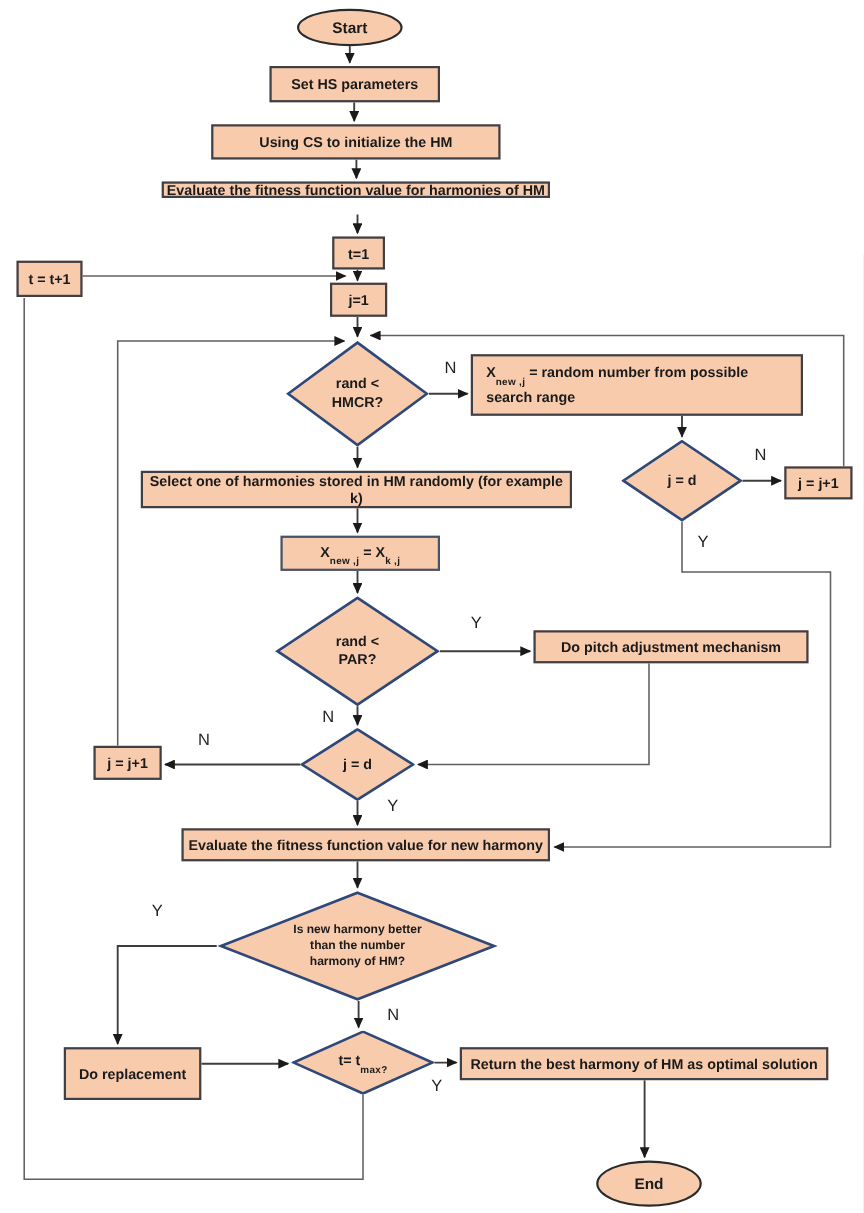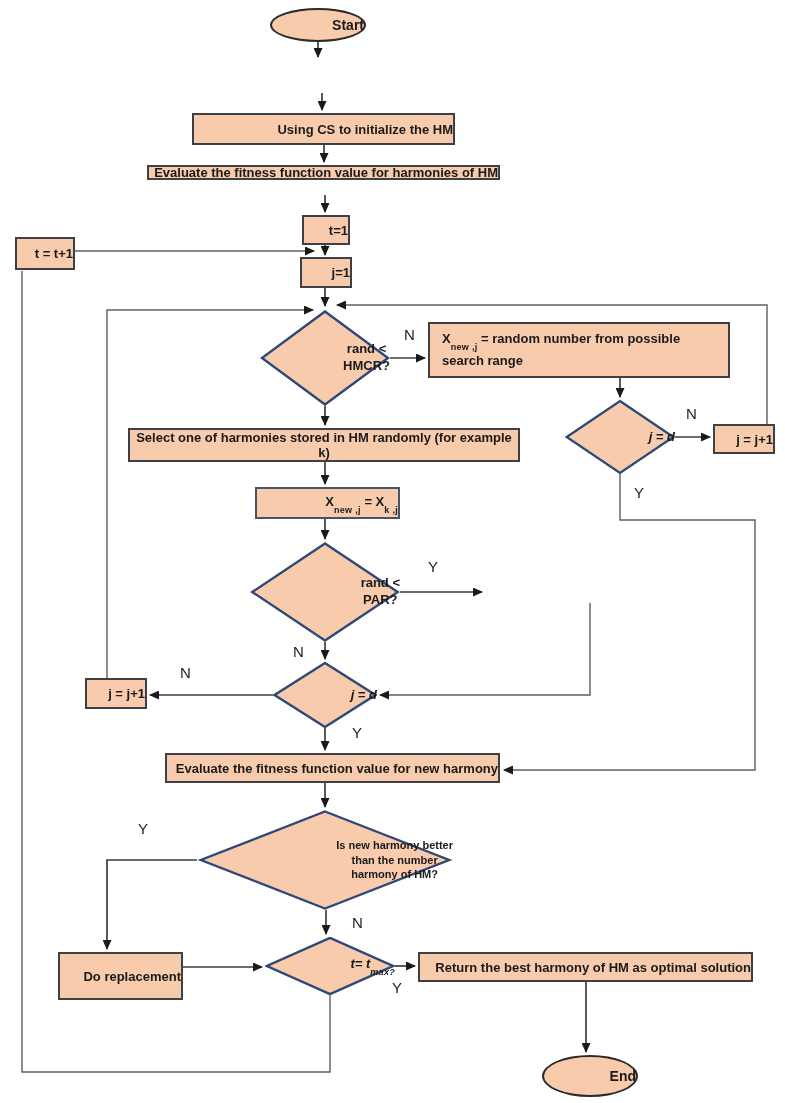--- a/index.html
+++ b/index.html
@@ -3,33 +3,33 @@
 <meta charset="utf-8">
 <style>
   :root{
     --shape-fill:#F8CBAD; --rect-border:#3F3F46; --diamond-border:#2E4878;
     --oval-border:#2b2b2b; --line:#3d3d3d; --line-light:#5f5f5f;
     --text:#1a1a1a; --background:#ffffff;
   }
   *{box-sizing:border-box;margin:0;padding:0}
   html,body{background:#e8e8e8;font-family:"Liberation Sans",sans-serif}
   #canvas{position:relative;width:785px;height:1103px;background:var(--background);overflow:hidden}
-  .node{position:absolute;display:flex;align-items:center;justify-content:flex-end;
+  .node{position:absolute;display:flex;align-items:center;justify-content:center;
         color:var(--text);font-weight:bold;text-align:center}
   .rect{background:var(--shape-fill);border:2px solid var(--rect-border);font-size:13px}
   .rect.blue-border{border-color:#44546A}
   .rect.small{font-size:13px}
   .oval{background:var(--shape-fill);border:2.5px solid var(--oval-border);border-radius:50%;font-size:14px}
   .diamond{background:transparent;border:none}
   .diamond .dshape{position:absolute;left:0;top:0;width:100%;height:100%}
   .diamond .dshape polygon{fill:var(--shape-fill);stroke:var(--diamond-border);
         stroke-width:2.4;vector-effect:non-scaling-stroke}
   .diamond .dtext{position:relative;z-index:2;font-size:13px;line-height:1.3}
   .diamond .dtext.tiny{font-size:11px;line-height:1.35}
-  .italic{font-style:italic}
+  .italic{}
   sub.s{font-size:9px;font-weight:bold;position:relative;bottom:-3px;letter-spacing:.3px}
   .leftalign{justify-content:center;text-align:left;padding:6px 12px;line-height:1.5}
   #edges{position:absolute;left:0;top:0;width:785px;height:1103px;pointer-events:none}
   .edge{fill:none;stroke:var(--line);stroke-width:1.7}
   .edge.light{stroke:var(--line-light);stroke-width:1.4}
   .edge-label{position:absolute;font-size:15px;font-weight:400;color:#222}
   #ah path{fill:#1a1a1a}
 </style>
 </head>
 <body>
@@ -69,20 +69,23 @@
     <path class="edge" d="M183,967 H262" marker-end="url(#ah)"></path>
     <path class="edge" d="M395,966 H415" marker-end="url(#ah)"></path>
     <path class="edge light" d="M330,995 V1072 H22 V271"></path>
     <path class="edge" d="M586,982 V1052" marker-end="url(#ah)"></path>
   </svg>
 
   <div class="node oval" style="left:270px;top:8px;width:96px;height:34px">
     <span>Start</span>
   </div>
 
+  <div class="node rect" style="left:245px;top:60px;width:155px;height:33px">
+    <span>Set HS parameters</span>
+  </div>
 
   <div class="node rect" style="left:192px;top:113px;width:263px;height:32px">
     <span>Using CS to initialize the HM</span>
   </div>
 
   <div class="node rect" style="left:147px;top:165px;width:353px;height:15px">
     <span>Evaluate the fitness function value for harmonies of HM</span>
   </div>
 
   <div class="node rect small" style="left:302px;top:215px;width:48px;height:30px">
@@ -139,20 +142,23 @@
   <div class="node diamond" style="left:250px;top:542px;width:150px;height:100px">
     <svg class="dshape" viewBox="0 0 100 100" preserveAspectRatio="none">
       <polygon points="50,1.5 98.5,50 50,98.5 1.5,50"></polygon>
     </svg>
     <div class="dtext">
       <div>rand &lt;</div>
       <div>PAR?</div>
     </div>
   </div>
 
+  <div class="node rect" style="left:485px;top:573px;width:250px;height:30px">
+    <span>Do pitch adjustment mechanism</span>
+  </div>
 
   <div class="node diamond" style="left:273px;top:662px;width:104px;height:66px">
     <svg class="dshape" viewBox="0 0 100 100" preserveAspectRatio="none">
       <polygon points="50,1.5 98.5,50 50,98.5 1.5,50"></polygon>
     </svg>
     <div class="dtext italic">j = d</div>
   </div>
 
   <div class="node rect small" style="left:85px;top:678px;width:62px;height:31px">
     <span>j = j+1</span>

